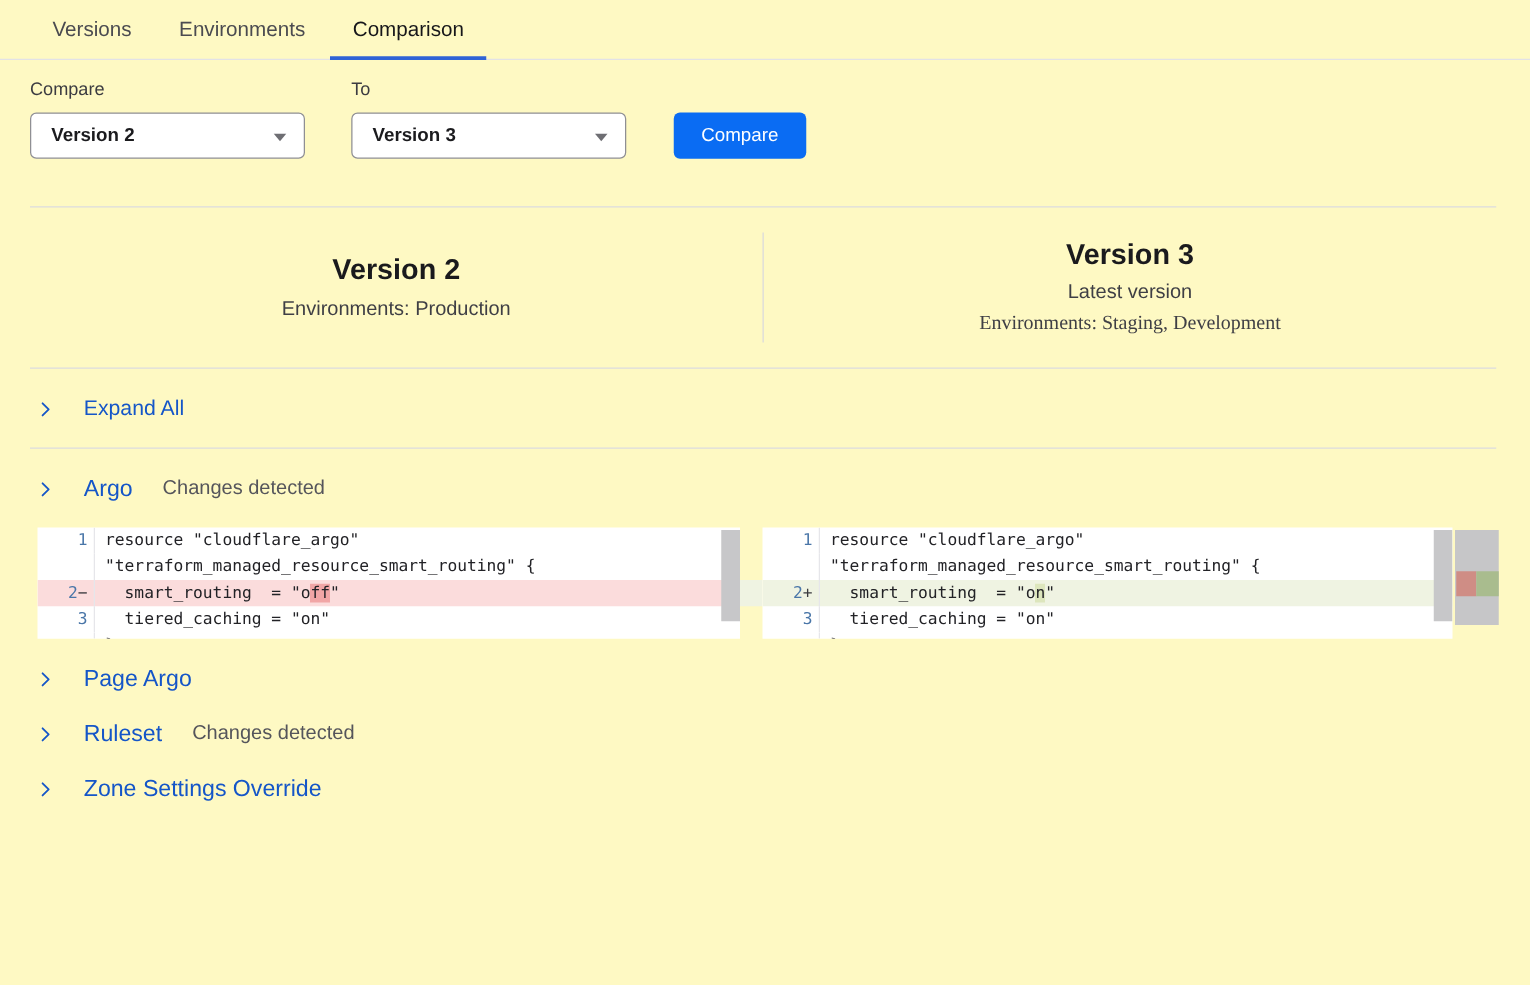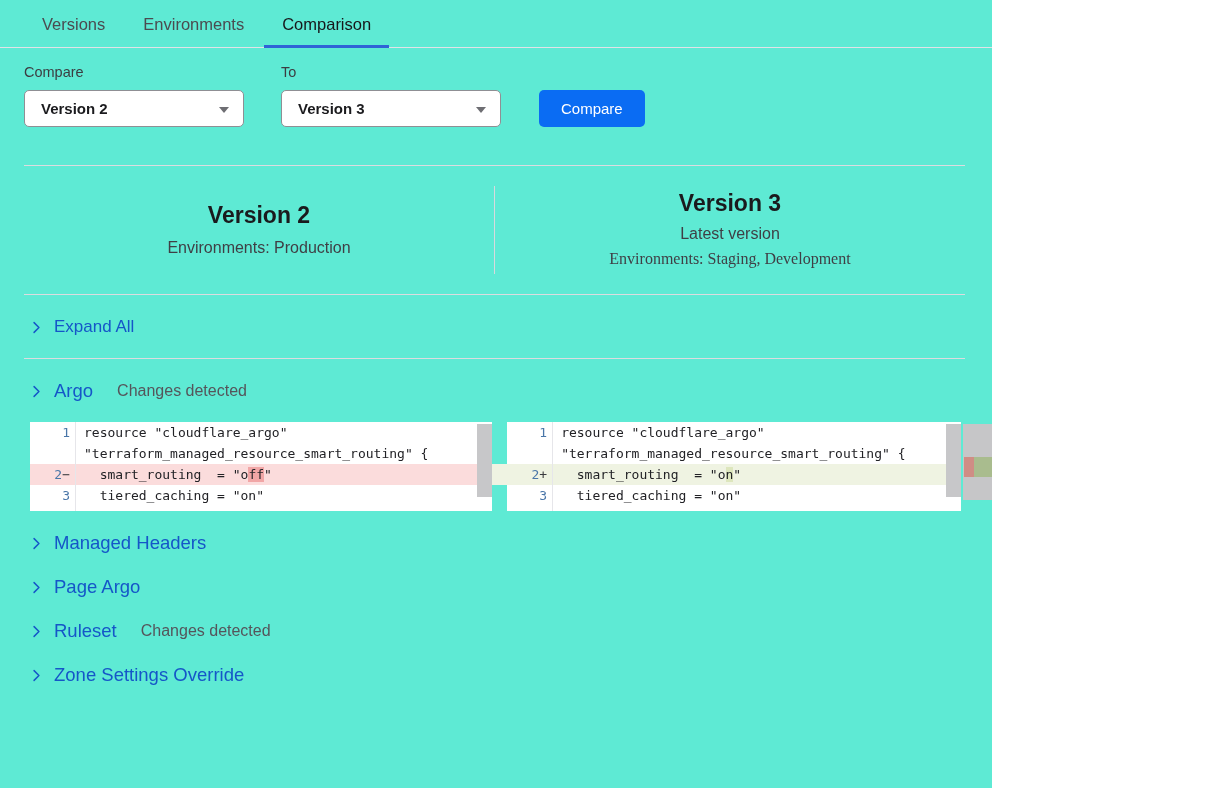--- a/index.html
+++ b/index.html
@@ -1,18 +1,18 @@
 <!DOCTYPE html>
 <html><head>
 <meta charset="utf-8">
 <style>
   * { margin:0; padding:0; box-sizing:border-box; }
   html,body { background:#ffffff; }
   body { font-family:"Liberation Sans", sans-serif; color:#1d1d1f; }
-  .page { position:relative; width:992px; height:788px; background:#5eead4; overflow:hidden; }
+  .page { position:relative; width:1224px; height:788px; background:#fef9c3; overflow:hidden; }
 
   
   .tabbar { display:flex; padding-left:24px; border-bottom:1px solid #e2e2e6; }
   .tab { display:inline-flex; align-items:center; padding:15px 18px 11px 18px; margin-right:2px;
          font-size:16.5px; color:#4b4b50; cursor:pointer; border-bottom:3px solid transparent; margin-bottom:-1px; }
   .tab.active { color:#17171a; font-weight:500; border-bottom-color:#2f63d6; }
 
   
   .controls { display:flex; align-items:flex-end; padding:16px 24px 0 24px; }
   .ctl-group { display:flex; flex-direction:column; }
@@ -32,21 +32,21 @@
   
   .ver-head { display:flex; align-items:center; min-height:128px; padding:12px 27px 12px 24px; }
   .ver-col { flex:1 1 0; text-align:center; }
   .ver-divider { width:1px; align-self:stretch; background:#d9d9dd; margin:8px 0; }
   .ver-title { font-size:23px; font-weight:600; color:#1a1a1d; line-height:1.25; }
   .ver-sub { font-size:16px; color:#3f3f45; margin-top:7px; line-height:1.45; }
 
   
   .row-link { display:flex; align-items:center; padding-left:30px; color:#1556c8; cursor:pointer; }
   .chev { flex:0 0 auto; display:inline-flex; color:#1556c8; }
-  .row-label { margin-left:11px; }
+  .row-label { margin-left:24px; }
   .expand-row { margin:22px 0 21px 0; font-size:17px; }
   .section-row { margin-top:20px; height:24px; font-size:18.5px; }
   .section-row:first-of-type { margin-top:24px; }
   .badge { font-size:16px; color:#55555b; margin-left:24px; cursor:default; }
 
   
   .diff-wrap { display:flex; margin:19px 0 17px 30px; }
   .pane { position:relative; overflow:hidden; height:89px; background:#fff;
           font-family:"DejaVu Sans Mono", monospace; font-size:13px; line-height:21px; }
   .pane-left { width:562px; }
@@ -155,28 +155,20 @@
         <div class="cm-line"><span class="cm-gutter">3</span><span class="cm-code"><span>  tiered_caching = "on"</span></span></div>
         <div class="cm-line clipped"><span class="cm-gutter"></span><span class="cm-code"><span>}</span></span></div>
         <div class="vscroll"></div>
     </div>
     <div class="minimap">
       <div class="mark-del"></div>
       <div class="mark-add"></div>
     </div>
   </div>
 
-  <div class="row-link section-row">
-    <span class="chev">
-      <svg width="13" height="13" viewBox="0 0 16 16">
-          <path d="M5 2l6 6-6 6" fill="none" stroke="currentColor" stroke-width="1.8" stroke-linecap="round" stroke-linejoin="round"></path>
-        </svg>
-    </span>
-    <span class="row-label">Managed Headers</span>
-  </div>
 
   <div class="row-link section-row">
     <span class="chev">
       <svg width="13" height="13" viewBox="0 0 16 16">
           <path d="M5 2l6 6-6 6" fill="none" stroke="currentColor" stroke-width="1.8" stroke-linecap="round" stroke-linejoin="round"></path>
         </svg>
     </span>
     <span class="row-label">Page Argo</span>
   </div>
 

